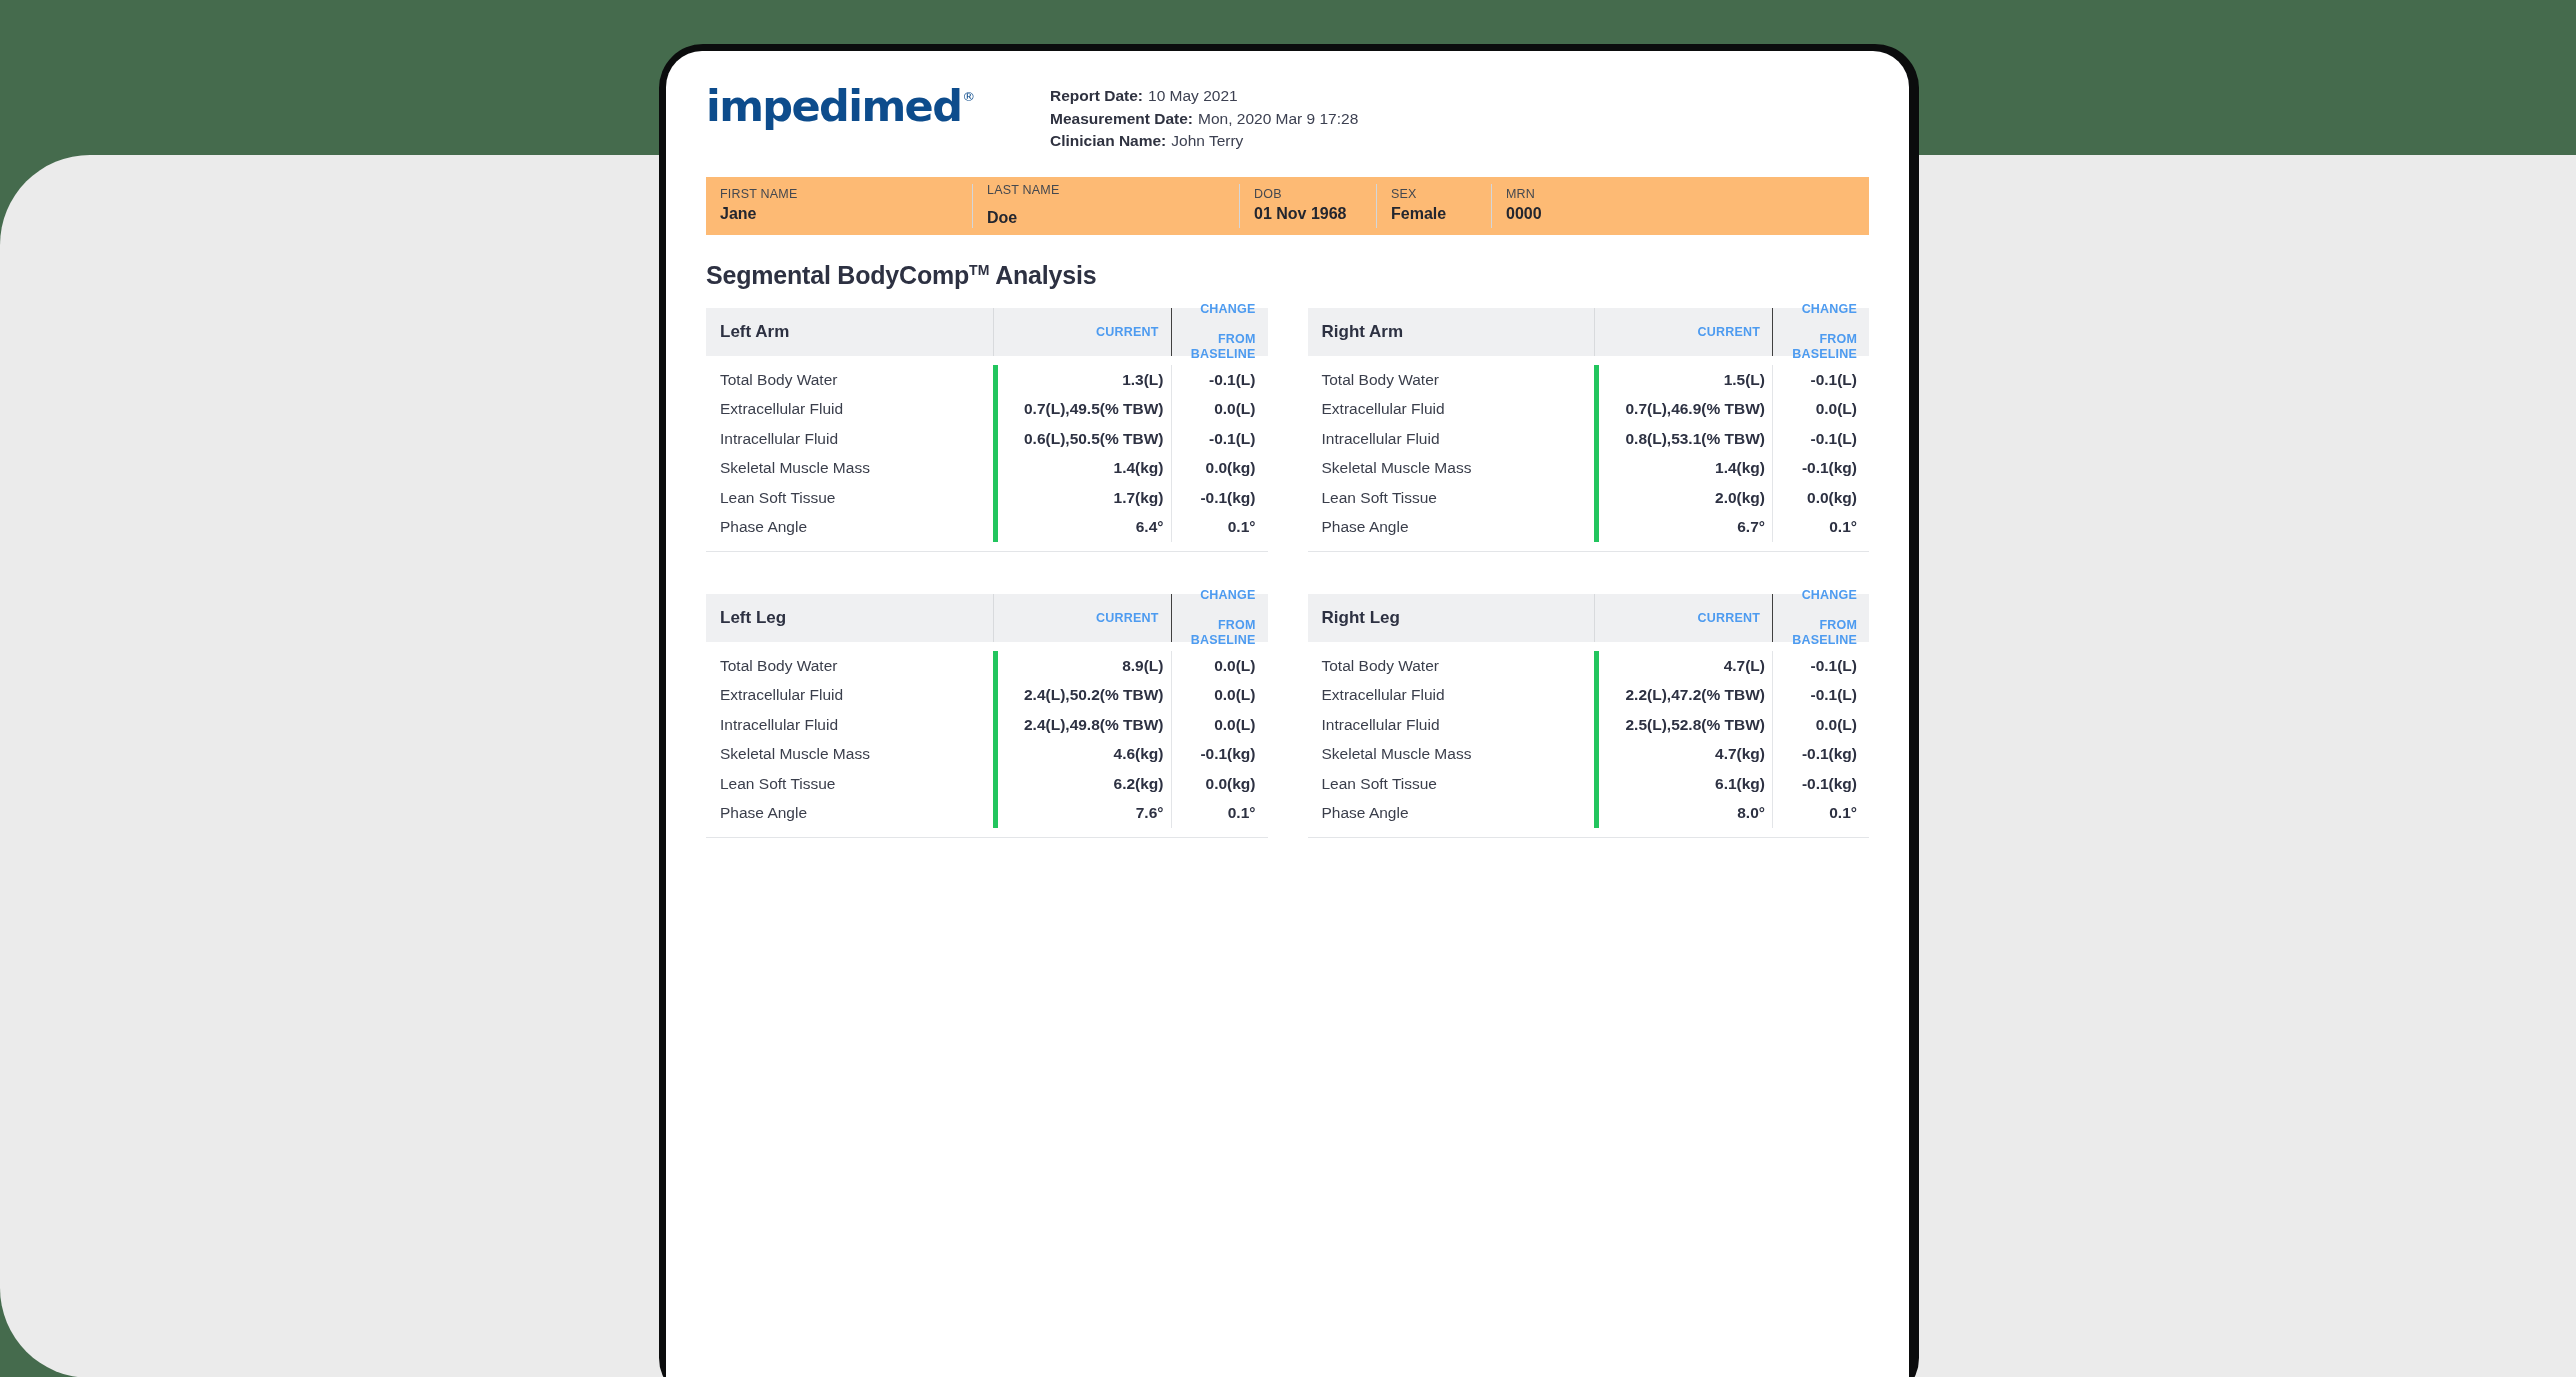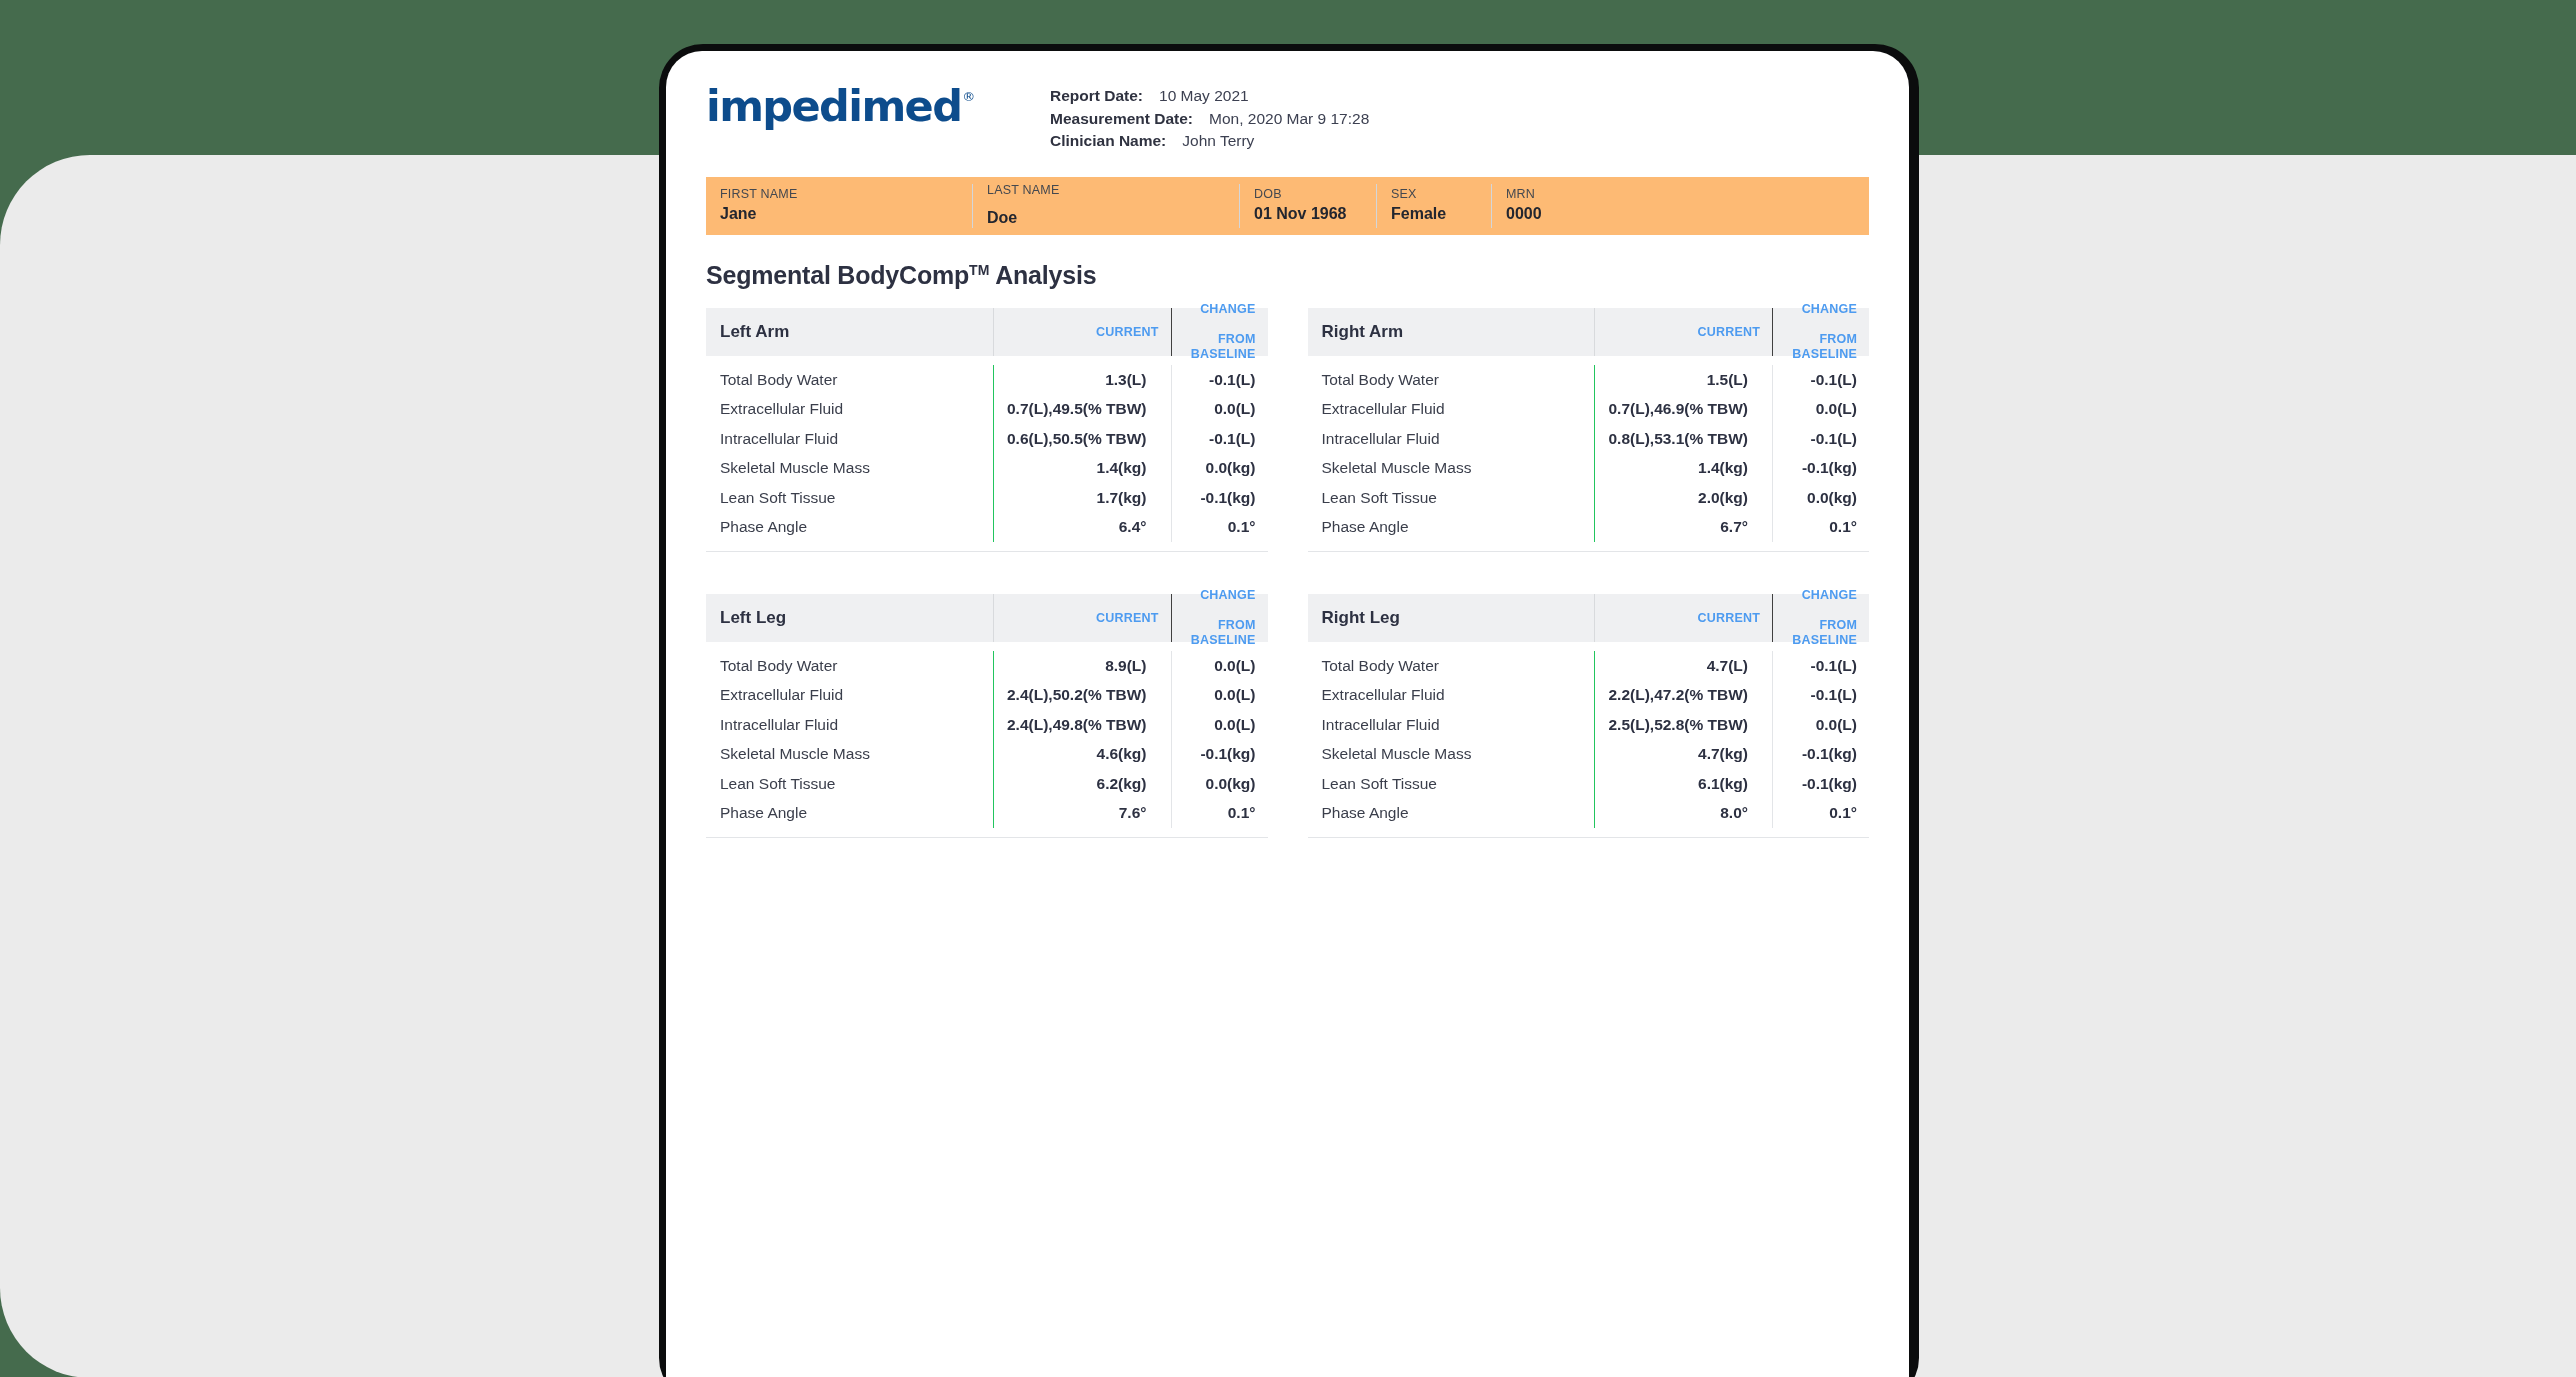--- a/index.html
+++ b/index.html
@@ -112,21 +112,21 @@
   }
 
   .meta-label {
     font-weight: bold;
     color: #2f3240;
   }
 
   .meta-value {
     font-weight: normal;
     color: #3c4051;
-    margin-left: 16px;
+    margin-left: 5px;
   }
 
   
   .patient-strip {
     display: flex;
     background: #fdba74;
     height: 58px;
     align-items: center;
     margin-top: 4px;
   }
@@ -262,22 +262,22 @@
   .td-name {
     flex: 1 1 auto;
     padding-left: 14px;
     font-size: 15.5px;
     color: #3a3e4b;
   }
 
   .td-current {
     flex: 0 0 178px;
     justify-content: flex-end;
-    padding-right: 24px;
-    border-left: 1px solid #22c55e;
+    padding-right: 7px;
+    border-left: 5px solid #22c55e;
     font-size: 15.5px;
     font-weight: bold;
     color: #2d3142;
     white-space: nowrap;
   }
 
   .td-change {
     flex: 0 0 97px;
     justify-content: flex-end;
     padding-right: 12px;

